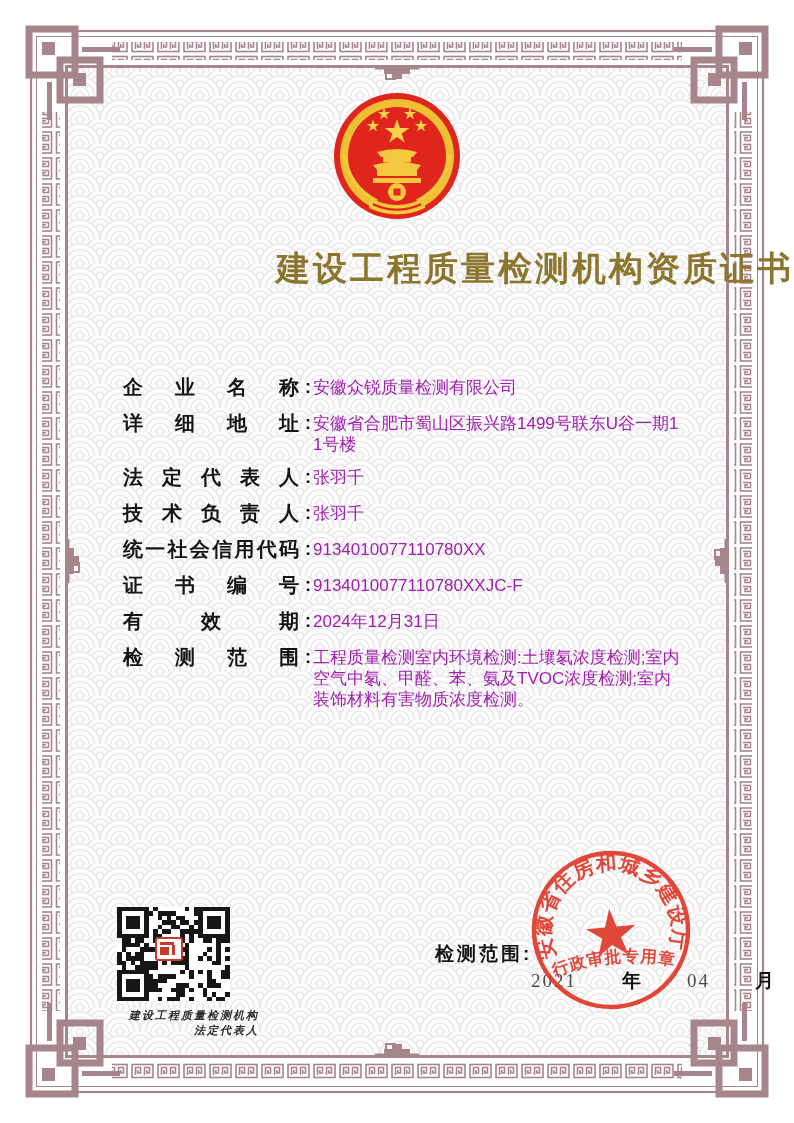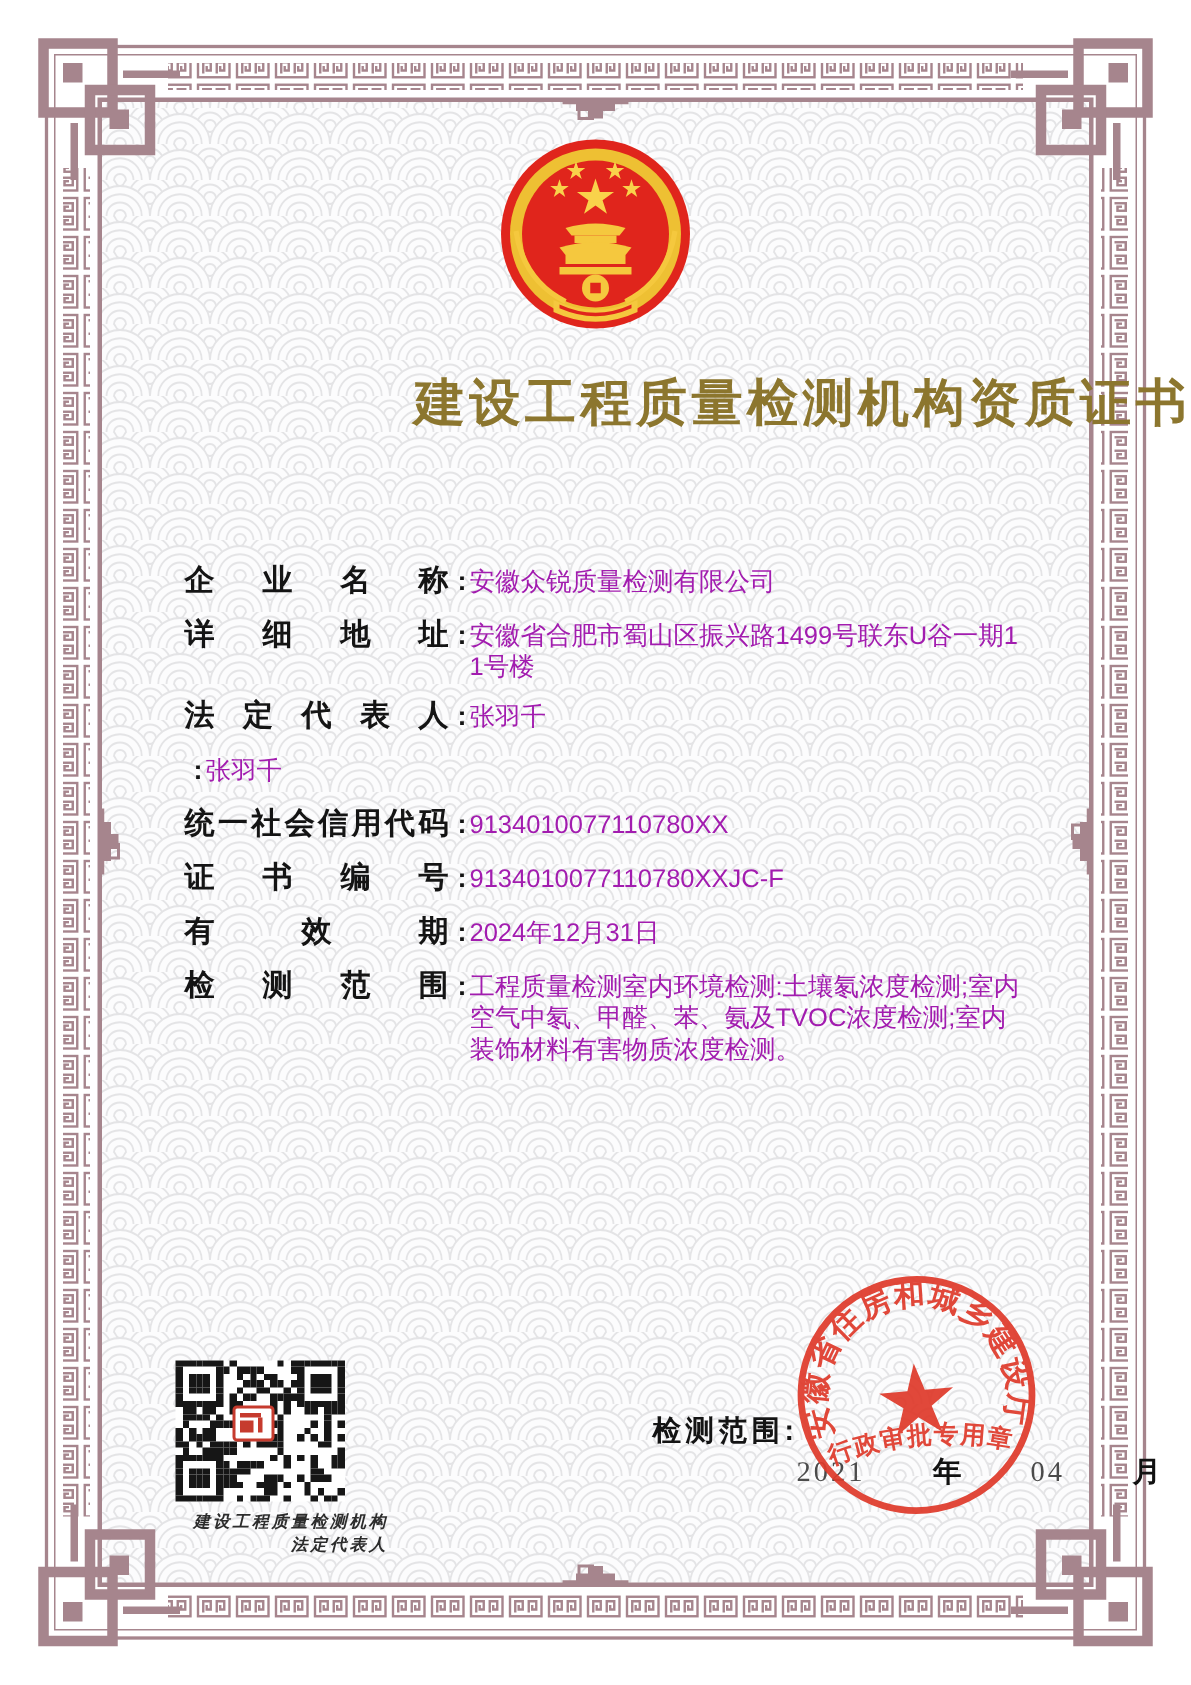--- a/index.html
+++ b/index.html
@@ -12,21 +12,21 @@
 
   .emblem{position:absolute;left:327px;top:92px;width:140px;height:132px;z-index:2;}
   .emblem svg{width:100%;height:100%;display:block;}
 
   .title{
     position:absolute;left:0;top:246px;width:100%;margin:0;text-align:right;
     font-size:34px;font-weight:bold;color:#8c762e;letter-spacing:3px;z-index:2;
   }
 
   .fields{position:absolute;left:123px;top:374px;width:560px;z-index:2;}
-  .field-row{display:flex;align-items:flex-start;margin-bottom:9px;}
+  .field-row{display:flex;align-items:flex-start;margin-bottom:9px;justify-content:space-between;}
   .field-label{
     flex:0 0 176px;width:176px;font-size:20px;font-weight:bold;color:#141414;
     line-height:27px;text-align:justify;text-align-last:justify;
   }
   .field-colon{flex:0 0 auto;font-size:18px;font-weight:bold;color:#141414;line-height:27px;margin:0 2px 0 6px;}
   .field-value{
     width:372px;font-family:Liberation Sans, sans-serif;font-size:17px;color:#a21caf;
     line-height:21px;padding-top:3px;word-break:break-all;
   }
 
@@ -181,20 +181,21 @@
       <span class="field-value">安徽省合肥市蜀山区振兴路1499号联东U谷一期11号楼</span>
     </div>
 
     <div class="field-row">
       <span class="field-label">法定代表人</span>
       <span class="field-colon">:</span>
       <span class="field-value">张羽千</span>
     </div>
 
     <div class="field-row">
+      <span class="field-label">技术负责人</span>
       <span class="field-colon">:</span>
       <span class="field-value">张羽千</span>
     </div>
 
     <div class="field-row">
       <span class="field-label">统一社会信用代码</span>
       <span class="field-colon">:</span>
       <span class="field-value">9134010077110780XX</span>
     </div>
 

